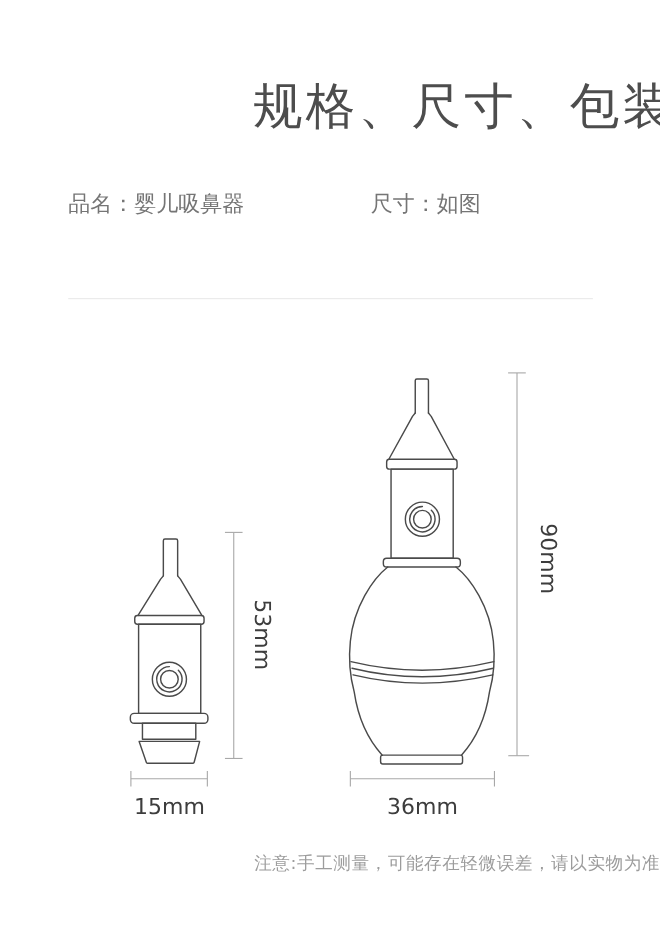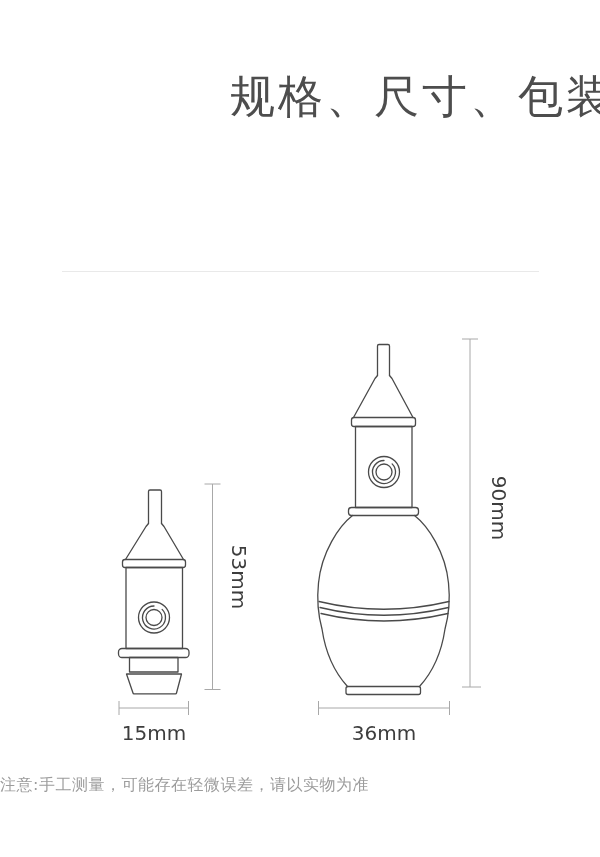--- a/index.html
+++ b/index.html
@@ -14,32 +14,34 @@
   }
   .specs{
     position:absolute;top:168px;left:62px;width:478px;
     display:grid;grid-template-columns:275px 1fr;
     font-size:20px;line-height:35px;color:#757575;
   }
   .spec-item{white-space:nowrap;}
   .divider{position:absolute;top:271px;left:62px;width:477px;height:1px;background:#e9e9e9;}
   .diagram{position:absolute;left:0;top:0;width:600px;height:857px;}
   .note{
-    position:absolute;top:772px;left:0;width:600px;text-align:left;
+    position:absolute;top:772px;left:0;width:600px;text-align:right;
     font-size:16px;line-height:1.6;letter-spacing:0.5px;color:#9c9c9c;
   }
 </style>
 </head>
 <body>
 
 <div class="page">
 
   <div class="title">规格、尺寸、包装</div>
 
   <div class="specs">
+    <div class="spec-item"><span>品名：</span><span>婴儿吸鼻器</span></div>
+    <div class="spec-item"><span>尺寸：</span><span>如图</span></div>
   </div>
 
   <div class="divider"></div>
 
   <svg class="diagram" viewBox="0 0 600 857" width="600" height="857" xmlns="http://www.w3.org/2000/svg">
 
     <g fill="none" stroke="#4a4a4a" stroke-width="1.3" stroke-linejoin="round" stroke-linecap="round">
       <path d="M148.5,523.5 V491.5 Q148.5,490 150,490 H160 Q161.5,490 161.5,491.5 V523.5"></path>
       <path d="M148.5,523.5 L146,526.5 L125.5,559.5"></path>
       <path d="M161.5,523.5 L164,526.5 L183.5,559.5"></path>

